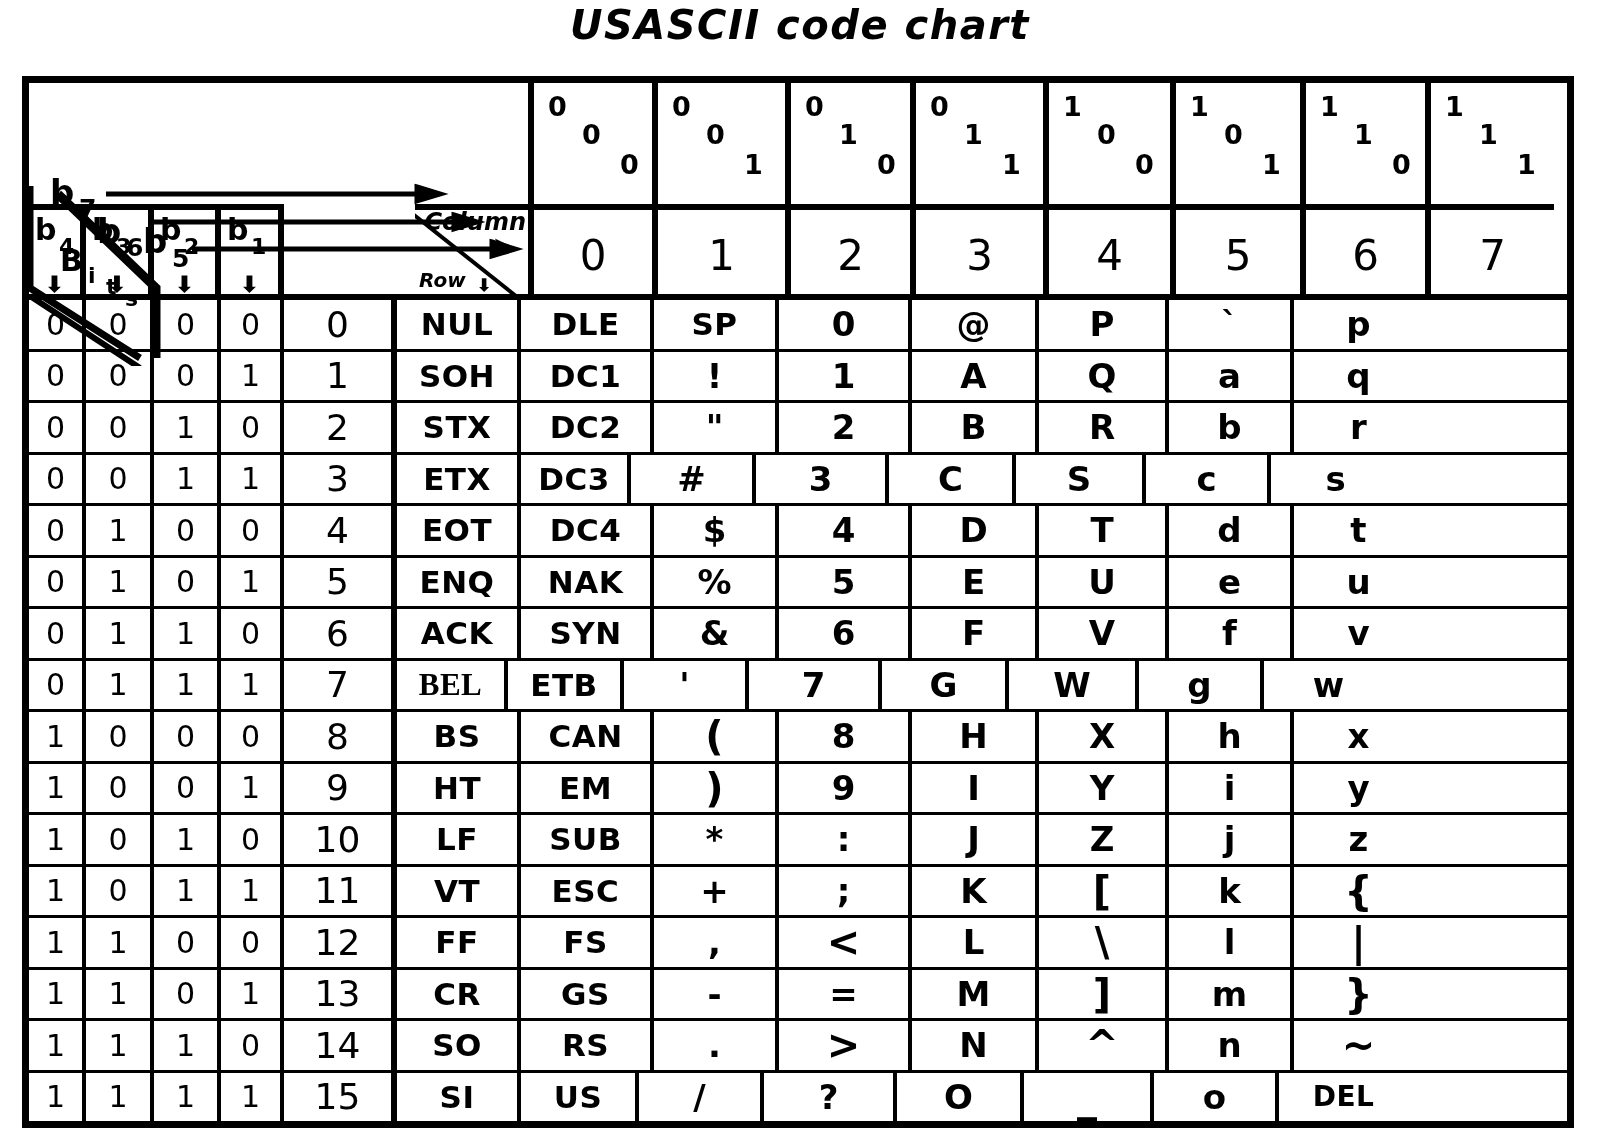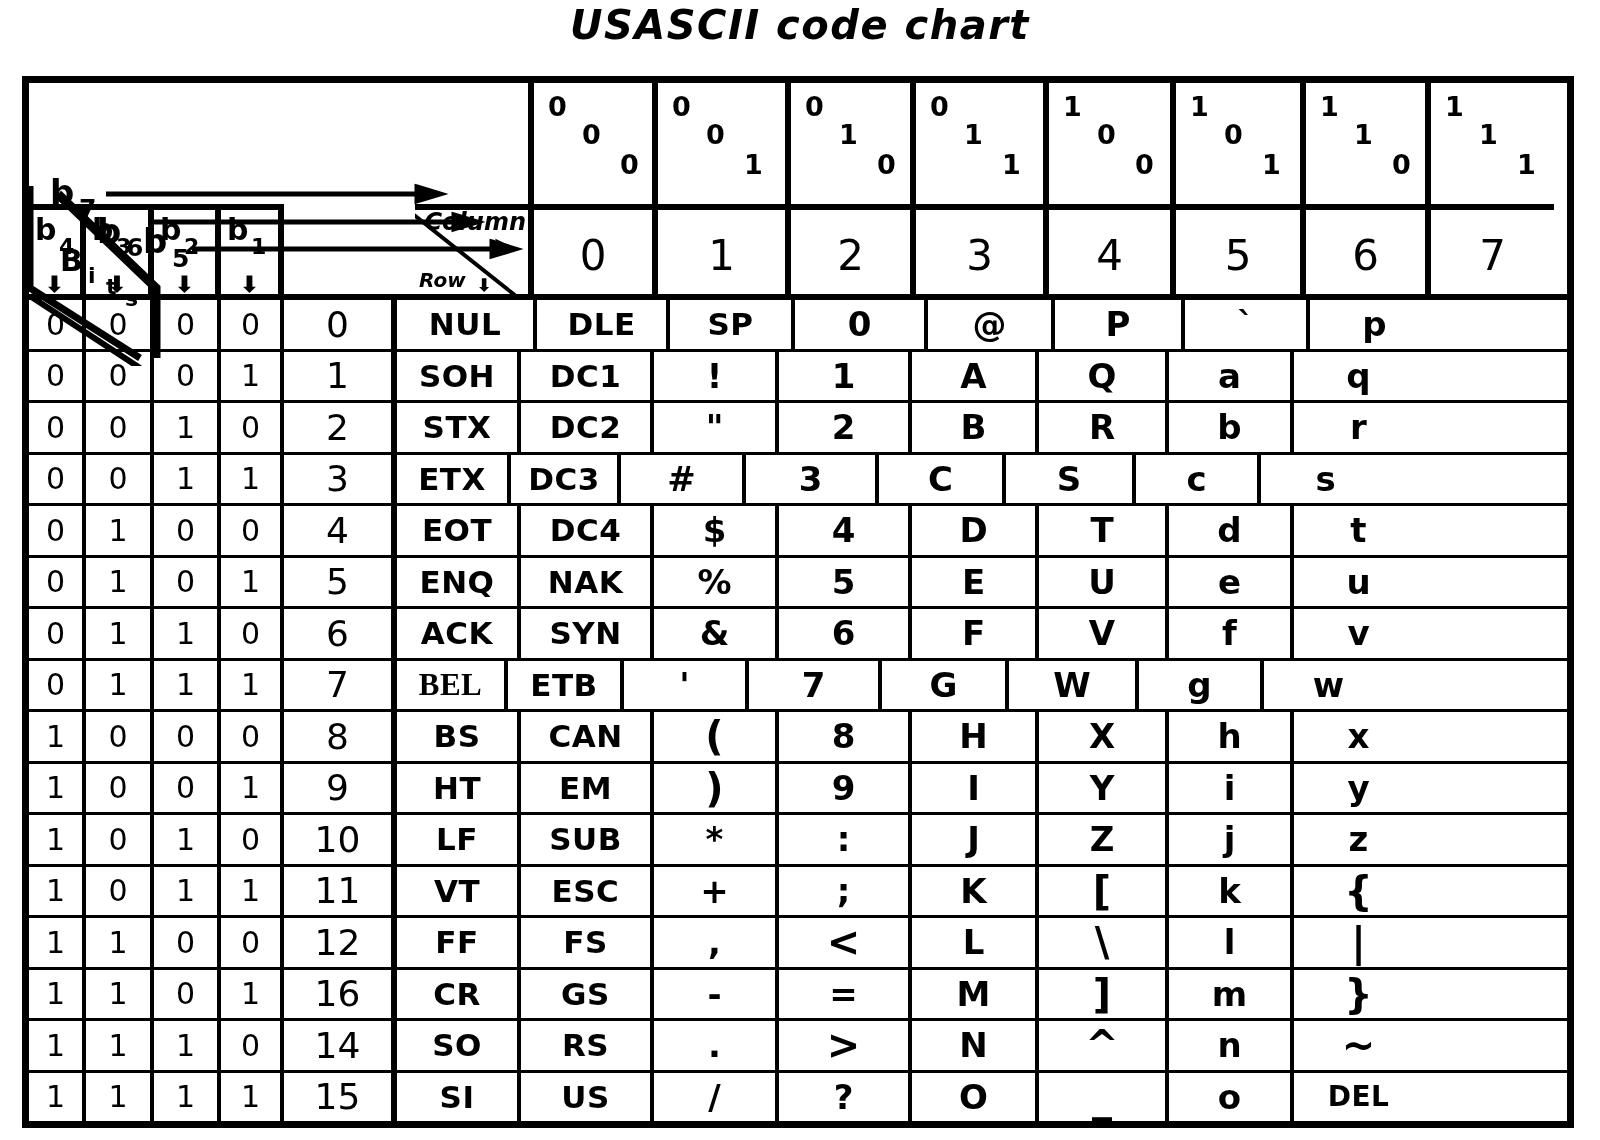--- a/index.html
+++ b/index.html
@@ -399,21 +399,21 @@
     <span id="colrow-rowarrow">⬇</span>
   </div>
 
   <div id="body-grid">
       <div class="data-row">
         <div class="cell bitc" style="width: 57px;">0</div>
         <div class="cell bitc" style="width: 68px;">0</div>
         <div class="cell bitc" style="width: 67px;">0</div>
         <div class="cell bitc" style="width: 63px;">0</div>
         <div class="cell rownum" style="width: 113px;">0</div>
-        <div class="cell ctrl" style="width: 140px;">NUL</div>
+        <div class="cell ctrl" style="width: 124px;">NUL</div>
         <div class="cell ctrl" style="width: 133px;">DLE</div>
         <div class="cell ctrl" style="width: 125px;">SP</div>
         <div class="cell glyph" style="width: 133px;">0</div>
         <div class="cell glyph" style="width: 127px;">@</div>
         <div class="cell glyph" style="width: 130px;">P</div>
         <div class="cell glyph" style="width: 125px;">`</div>
         <div class="cell glyph" style="width: 129px;">p</div>
       </div>
       <div class="data-row">
         <div class="cell bitc" style="width: 57px;">0</div>
@@ -444,21 +444,21 @@
         <div class="cell glyph" style="width: 130px;">R</div>
         <div class="cell glyph" style="width: 125px;">b</div>
         <div class="cell glyph" style="width: 129px;">r</div>
       </div>
       <div class="data-row">
         <div class="cell bitc" style="width: 57px;">0</div>
         <div class="cell bitc" style="width: 68px;">0</div>
         <div class="cell bitc" style="width: 67px;">1</div>
         <div class="cell bitc" style="width: 63px;">1</div>
         <div class="cell rownum" style="width: 113px;">3</div>
-        <div class="cell ctrl" style="width: 114px; text-align: right;">ETX</div>
+        <div class="cell ctrl" style="width: 124px; text-align: right;">ETX</div>
         <div class="cell ctrl" style="width: 110px;">DC3</div>
         <div class="cell glyph" style="width: 125px;">#</div>
         <div class="cell glyph" style="width: 133px;">3</div>
         <div class="cell glyph" style="width: 127px;">C</div>
         <div class="cell glyph" style="width: 130px;">S</div>
         <div class="cell glyph" style="width: 125px;">c</div>
         <div class="cell glyph" style="width: 129px;">s</div>
       </div>
       <div class="data-row">
         <div class="cell bitc" style="width: 57px;">0</div>
@@ -593,21 +593,21 @@
         <div class="cell glyph" style="width: 127px;">L</div>
         <div class="cell glyph big" style="width: 130px;">\</div>
         <div class="cell glyph" style="width: 125px;">l</div>
         <div class="cell glyph big" style="width: 129px;">|</div>
       </div>
       <div class="data-row">
         <div class="cell bitc" style="width: 57px;">1</div>
         <div class="cell bitc" style="width: 68px;">1</div>
         <div class="cell bitc" style="width: 67px;">0</div>
         <div class="cell bitc" style="width: 63px;">1</div>
-        <div class="cell rownum" style="width: 113px;">16</div>
+        <div class="cell rownum" style="width: 113px;">13</div>
         <div class="cell ctrl" style="width: 124px;">CR</div>
         <div class="cell ctrl" style="width: 133px;">GS</div>
         <div class="cell glyph" style="width: 125px;">-</div>
         <div class="cell glyph" style="width: 133px;">=</div>
         <div class="cell glyph" style="width: 127px;">M</div>
         <div class="cell glyph big" style="width: 130px;">]</div>
         <div class="cell glyph" style="width: 125px;">m</div>
         <div class="cell glyph big" style="width: 129px;">}</div>
       </div>
       <div class="data-row">
@@ -625,21 +625,21 @@
         <div class="cell glyph" style="width: 125px;">n</div>
         <div class="cell glyph big" style="width: 129px;">~</div>
       </div>
       <div class="data-row">
         <div class="cell bitc" style="width: 57px;">1</div>
         <div class="cell bitc" style="width: 68px;">1</div>
         <div class="cell bitc" style="width: 67px;">1</div>
         <div class="cell bitc" style="width: 63px;">1</div>
         <div class="cell rownum" style="width: 113px;">15</div>
         <div class="cell ctrl" style="width: 124px;">SI</div>
-        <div class="cell ctrl" style="width: 133px;">US</div>
+        <div class="cell ctrl" style="width: 118px;">US</div>
         <div class="cell glyph" style="width: 125px;">/</div>
         <div class="cell glyph" style="width: 133px;">?</div>
         <div class="cell glyph" style="width: 127px;">O</div>
         <div class="cell glyph big" style="width: 130px;">_</div>
         <div class="cell glyph" style="width: 125px;">o</div>
         <div class="cell glyph del" style="width: 129px;">DEL</div>
       </div>
     </div>
 
 </div>

